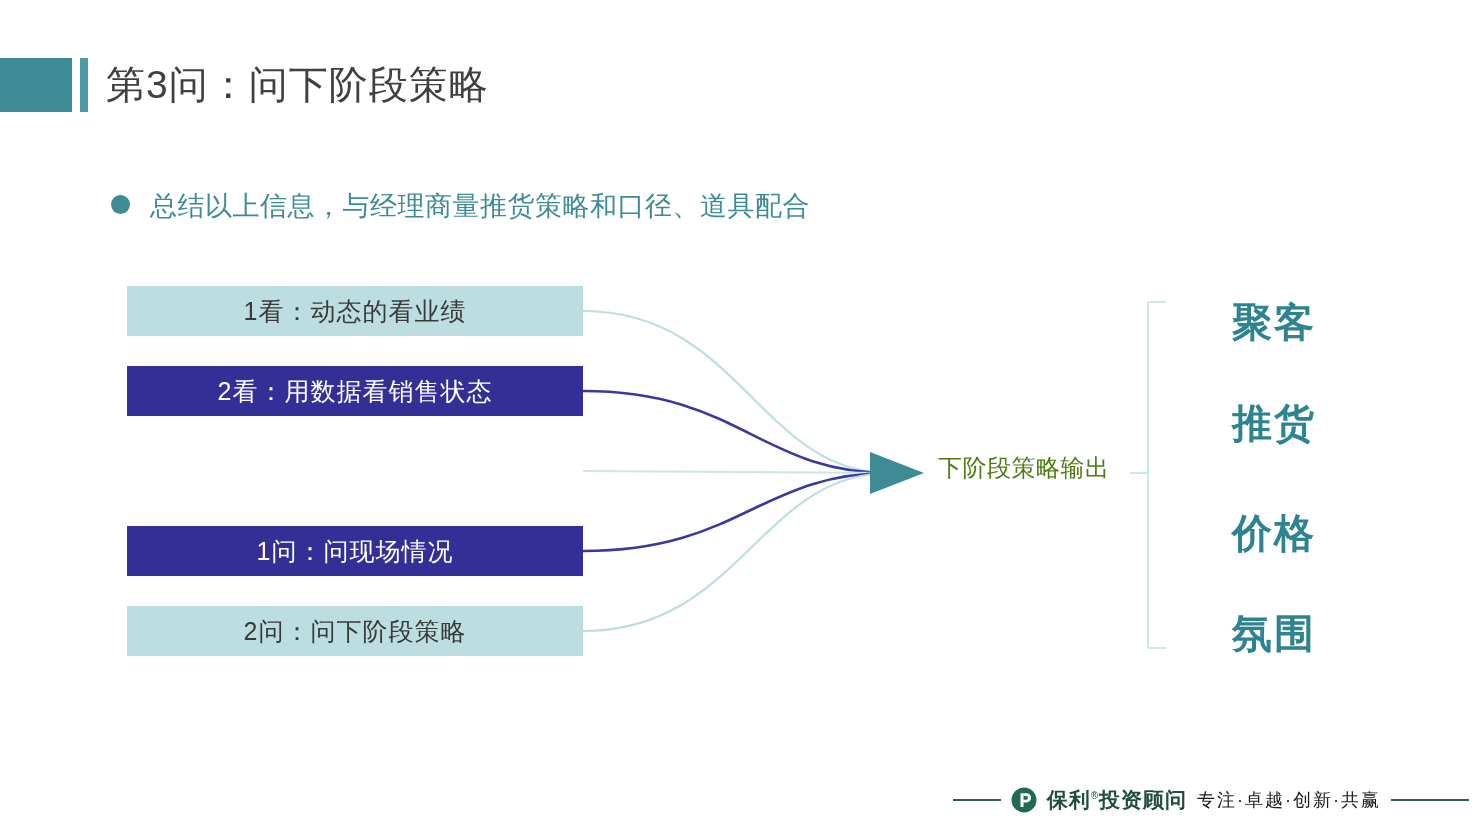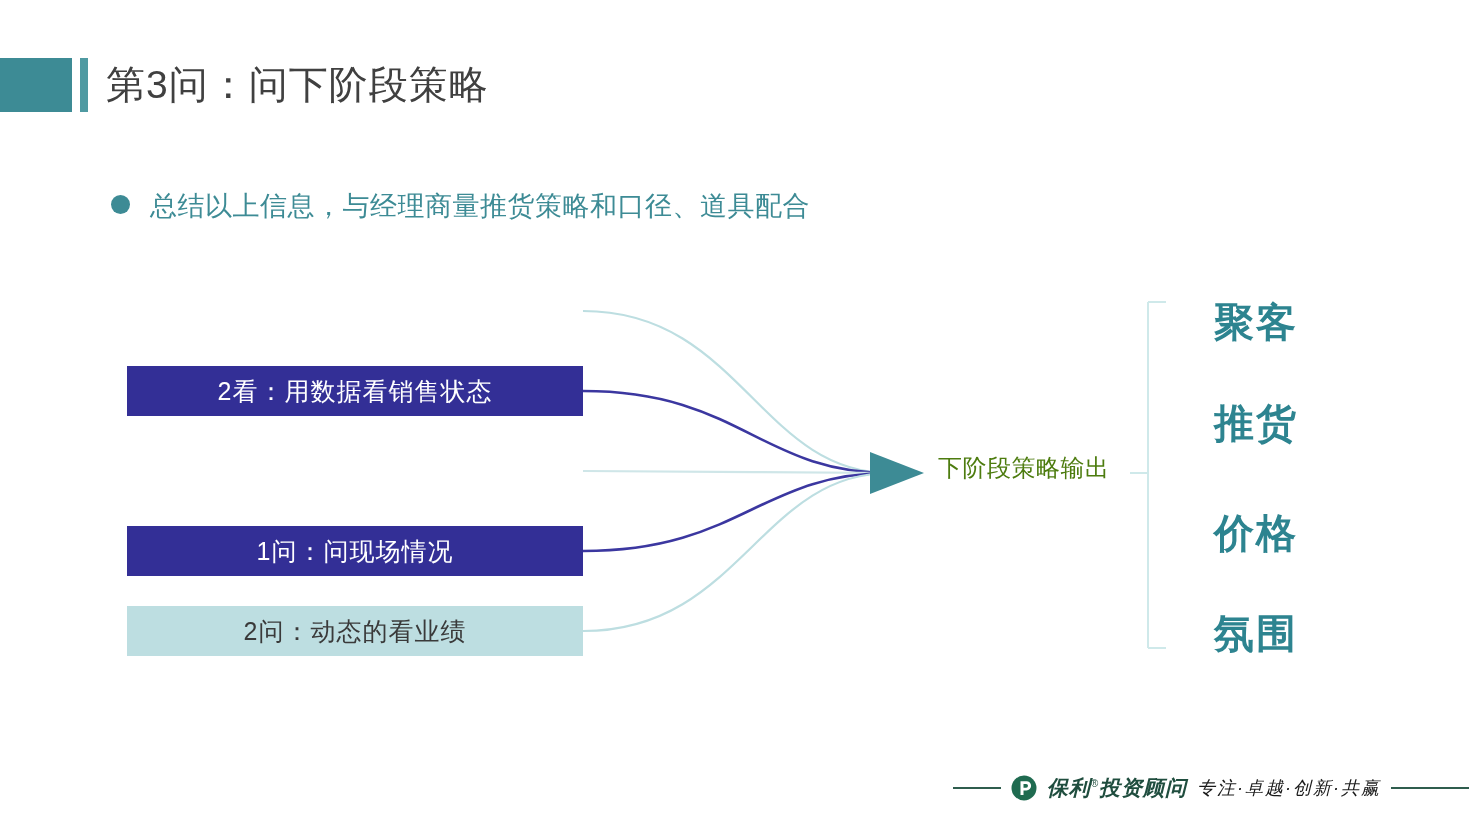--- a/index.html
+++ b/index.html
@@ -103,44 +103,43 @@
     color: #4d7c0f;
     white-space: nowrap;
     letter-spacing: 0.5px;
   }
 
   
   .ritem {
     position: absolute;
     left: 1196px;
     width: 120px;
-    text-align: center;
+    text-align: right;
     font-size: 40px;
     font-weight: bold;
     color: #2d8490;
     letter-spacing: 2px;
     white-space: nowrap;
   }
 
   
   .footer {
     position: absolute;
     left: 0;
     bottom: 0;
     width: 1477px;
     height: 57px;
   }
   .footer-inner {
     position: absolute;
     right: 8px;
-    top: 4px;
+    top: 16px;
     display: flex;
     align-items: center;
     gap: 10px;
-    font-style: italic;
   }
   .rule {
     height: 2px;
     background: #2f5d4e;
     width: 78px;
   }
   .rule.short { width: 48px; }
   .logo-mark {
     width: 26px;
     height: 26px;
@@ -192,28 +191,31 @@
     <polygon points="870,452 924,473 870,494" fill="#3d8b95"></polygon>
 
     <g stroke="#cfe9ea" stroke-width="2" fill="none">
       <path d="M1148,302 L1148,648"></path>
       <path d="M1148,302 L1166,302"></path>
       <path d="M1148,648 L1166,648"></path>
       <path d="M1148,473 L1130,473"></path>
     </g>
   </svg>
 
+  <div class="lbox teal" style="top:286px">
+    <span>1看：动态的看业绩</span>
+  </div>
   <div class="lbox navy" style="top:366px">
     <span>2看：用数据看销售状态</span>
   </div>
   <div class="lbox navy" style="top:526px">
     <span>1问：问现场情况</span>
   </div>
   <div class="lbox teal" style="top:606px">
-    <span>2问：动态的看业绩</span>
+    <span>2问：问下阶段策略</span>
   </div>
 
   <div class="output-label">下阶段策略输出</div>
 
   <div class="ritem" style="top:295px">聚客</div>
   <div class="ritem" style="top:396px">推货</div>
   <div class="ritem" style="top:506px">价格</div>
   <div class="ritem" style="top:606px">氛围</div>
 
   <div class="footer">

